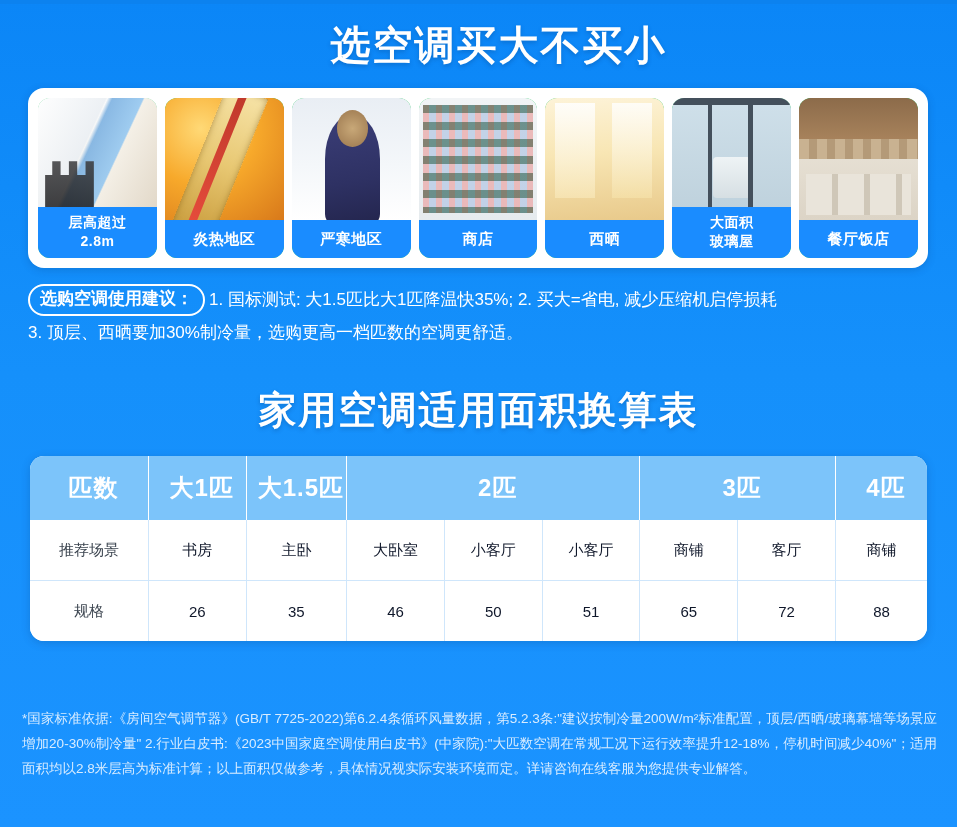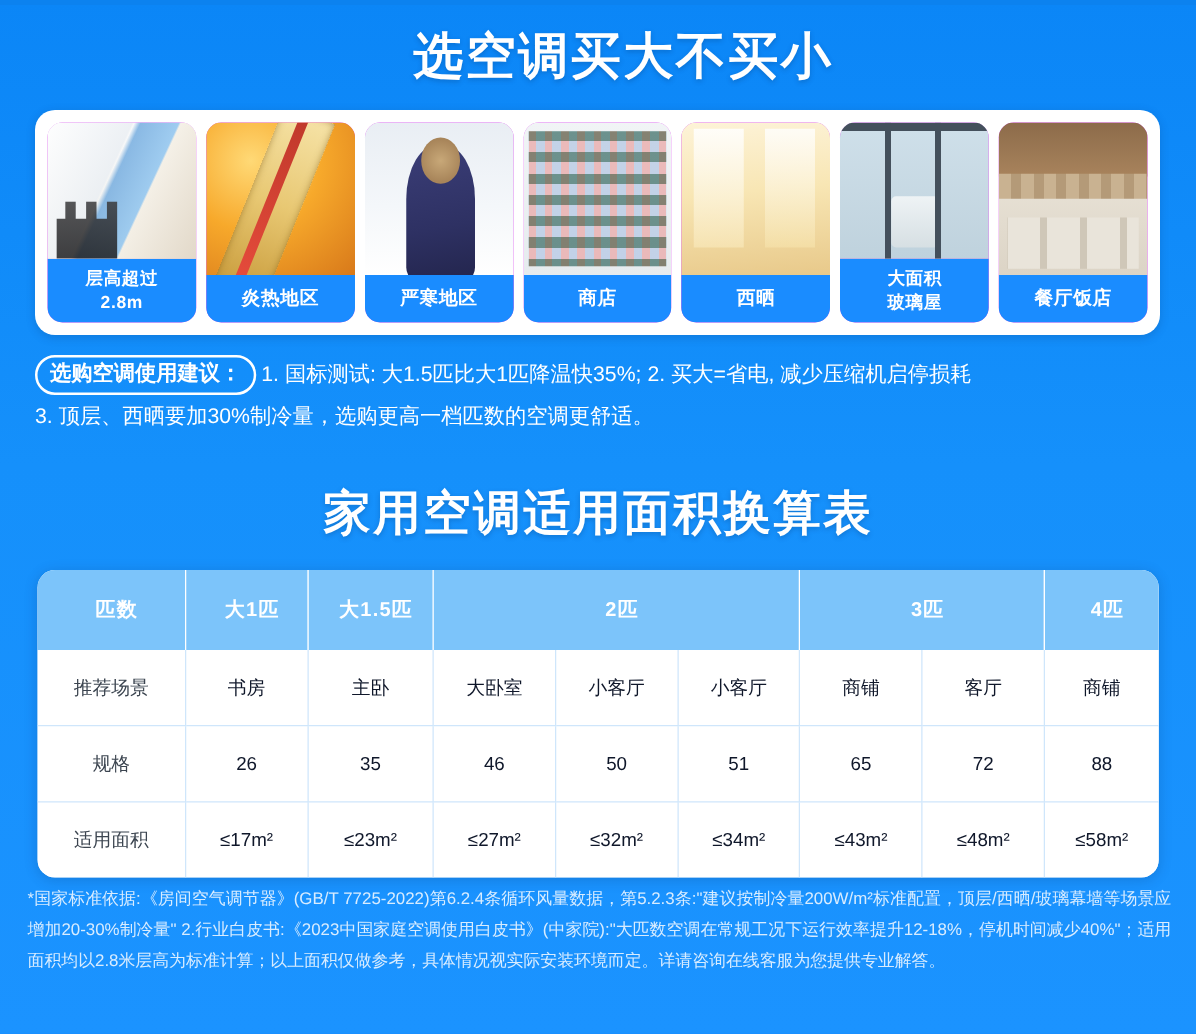--- a/index.html
+++ b/index.html
@@ -42,21 +42,21 @@
     box-sizing:border-box;
     gap:8px;
   }
   .card{
     flex:1 1 0;
     border-radius:12px;
     overflow:hidden;
     position:relative;
     display:flex;
     flex-direction:column;
-    background:#d946ef;
+    background:#22c55e;
   }
   .card-img{flex:1 1 auto;position:relative;overflow:hidden;}
   .card-label{
     background:#1a8cff;
     color:#fff;
     font-size:15px;
     font-weight:bold;
     text-align:center;
     line-height:19px;
     padding:6px 2px 7px;
@@ -202,21 +202,21 @@
     position:absolute;top:456px;left:30px;width:897px;
     border-radius:14px;
     overflow:hidden;
     box-shadow:0 2px 10px rgba(0,40,90,.2);
     background:#ffffff;
   }
   table{border-collapse:collapse;width:100%;table-layout:fixed;}
   thead th{
     background:#7cc4fa;
     color:#ffffff;
-    font-size:16px;
+    font-size:24px;
     font-weight:bold;
     height:62px;
     border-right:1px solid #ffffff;
     letter-spacing:1px;
     padding-left:10px;
   }
   thead th:last-child{border-right:none;}
   tbody td{
     background:#ffffff;
     color:#0f172a;
@@ -341,29 +341,18 @@
           <td class="rowhead">规格</td>
           <td>26</td>
           <td>35</td>
           <td>46</td>
           <td>50</td>
           <td>51</td>
           <td>65</td>
           <td>72</td>
           <td>88</td>
         </tr>
-        <tr>
-          <td class="rowhead">适用面积</td>
-          <td>≤17m²</td>
-          <td>≤23m²</td>
-          <td>≤27m²</td>
-          <td>≤32m²</td>
-          <td>≤34m²</td>
-          <td>≤43m²</td>
-          <td>≤48m²</td>
-          <td>≤58m²</td>
-        </tr>
       </tbody>
     </table>
   </div>
 
   <div class="footnote">*国家标准依据:《房间空气调节器》(GB/T 7725-2022)第6.2.4条循环风量数据，第5.2.3条:"建议按制冷量200W/m²标准配置，顶层/西晒/玻璃幕墙等场景应增加20-30%制冷量" 2.行业白皮书:《2023中国家庭空调使用白皮书》(中家院):"大匹数空调在常规工况下运行效率提升12-18%，停机时间减少40%"；适用面积均以2.8米层高为标准计算；以上面积仅做参考，具体情况视实际安装环境而定。详请咨询在线客服为您提供专业解答。</div>
 </div>
 
 </body></html>

